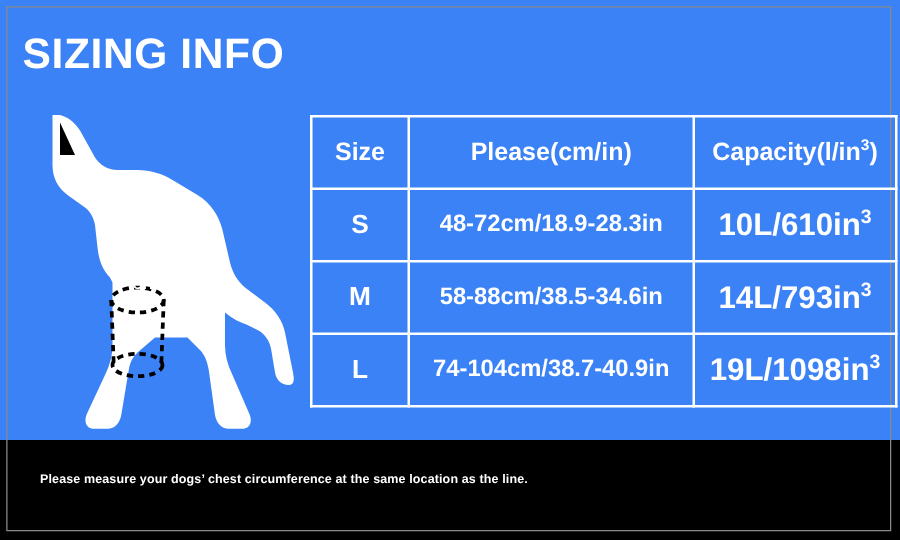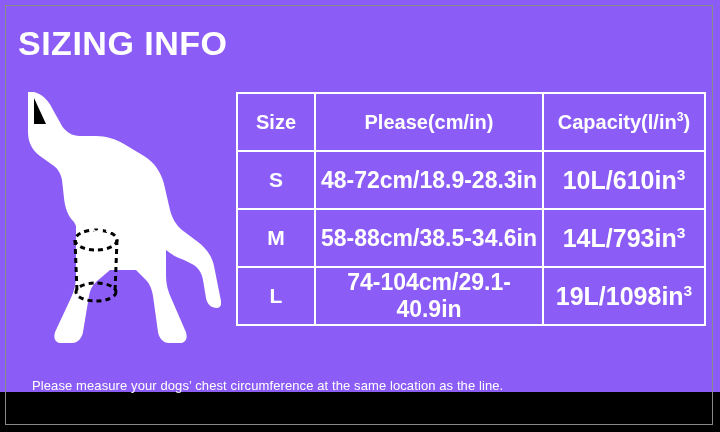--- a/index.html
+++ b/index.html
@@ -12,22 +12,22 @@
     height: 432px;
     overflow: hidden;
     font-family: "Liberation Sans", sans-serif;
     color: #ffffff;
     position: relative;
   }
   .page {
     position: absolute;
     left: 0; top: 0;
     width: 720px;
-    height: 392px;
-    background: #8b5cf6;
+    height: 352px;
+    background: #3b82f6;
   }
   
   .frame {
     position: absolute;
     left: 5px; top: 5px;
     width: 708px;
     height: 420px;
     border: 1px solid #8a8a8a;
     box-sizing: border-box;
   }
@@ -38,41 +38,41 @@
     font-size: 34px;
     font-weight: bold;
     letter-spacing: 0.5px;
     color: #ffffff;
     line-height: 1;
     white-space: nowrap;
   }
   
   .dog-area {
     position: absolute;
-    left: 6px;
+    left: 20px;
     top: 80px;
     width: 215px;
     height: 270px;
   }
   .dog-svg {
     display: block;
   }
   .chest-label {
     position: absolute;
     left: 86px;
     top: 142px;
     font-size: 11px;
     font-weight: bold;
     color: #ffffff;
     letter-spacing: 0.5px;
   }
   
   .size-table {
     position: absolute;
-    left: 236px;
+    left: 248px;
     top: 92px;
     border-collapse: collapse;
     table-layout: fixed;
     width: 468px;
   }
   .size-table th,
   .size-table td {
     border: 2px solid #ffffff;
     color: #ffffff;
     text-align: center;
@@ -85,37 +85,37 @@
   .col-chest { width: 228px; }
   .col-cap { width: 162px; }
 
   .size-table th {
     font-size: 20px;
   }
   .size-table td.size-cell {
     font-size: 21px;
   }
   .size-table td.chest-cell {
-    font-size: 23px;
+    font-size: 19px;
   }
   .size-table td.cap-cell {
     font-size: 25px;
   }
   sup {
     font-size: 0.62em;
     vertical-align: super;
     line-height: 0;
   }
   .footnote {
     position: absolute;
     left: 32px;
     top: 378px;
-    font-size: 13px;
-    color: #ffffff;
-    font-weight: normal;
+    font-size: 10px;
+    color: #ffffff;
+    font-weight: bold;
     letter-spacing: 0.1px;
     white-space: nowrap;
   }
 </style>
 </head>
 <body>
 
 <div class="page">
   <div class="frame"></div>
 
@@ -202,20 +202,20 @@
         <td class="chest-cell">48-72cm/18.9-28.3in</td>
         <td class="cap-cell"><span>10L/610in</span><sup>3</sup></td>
       </tr>
       <tr>
         <td class="size-cell">M</td>
         <td class="chest-cell">58-88cm/38.5-34.6in</td>
         <td class="cap-cell"><span>14L/793in</span><sup>3</sup></td>
       </tr>
       <tr>
         <td class="size-cell">L</td>
-        <td class="chest-cell">74-104cm/29.1-40.9in</td>
+        <td class="chest-cell">74-104cm/38.7-40.9in</td>
         <td class="cap-cell"><span>19L/1098in</span><sup>3</sup></td>
       </tr>
     </tbody>
   </table>
 
   <div class="footnote">Please measure your dogs’  chest circumference at the same location as the line.</div>
 </div>
 
 </body></html>

